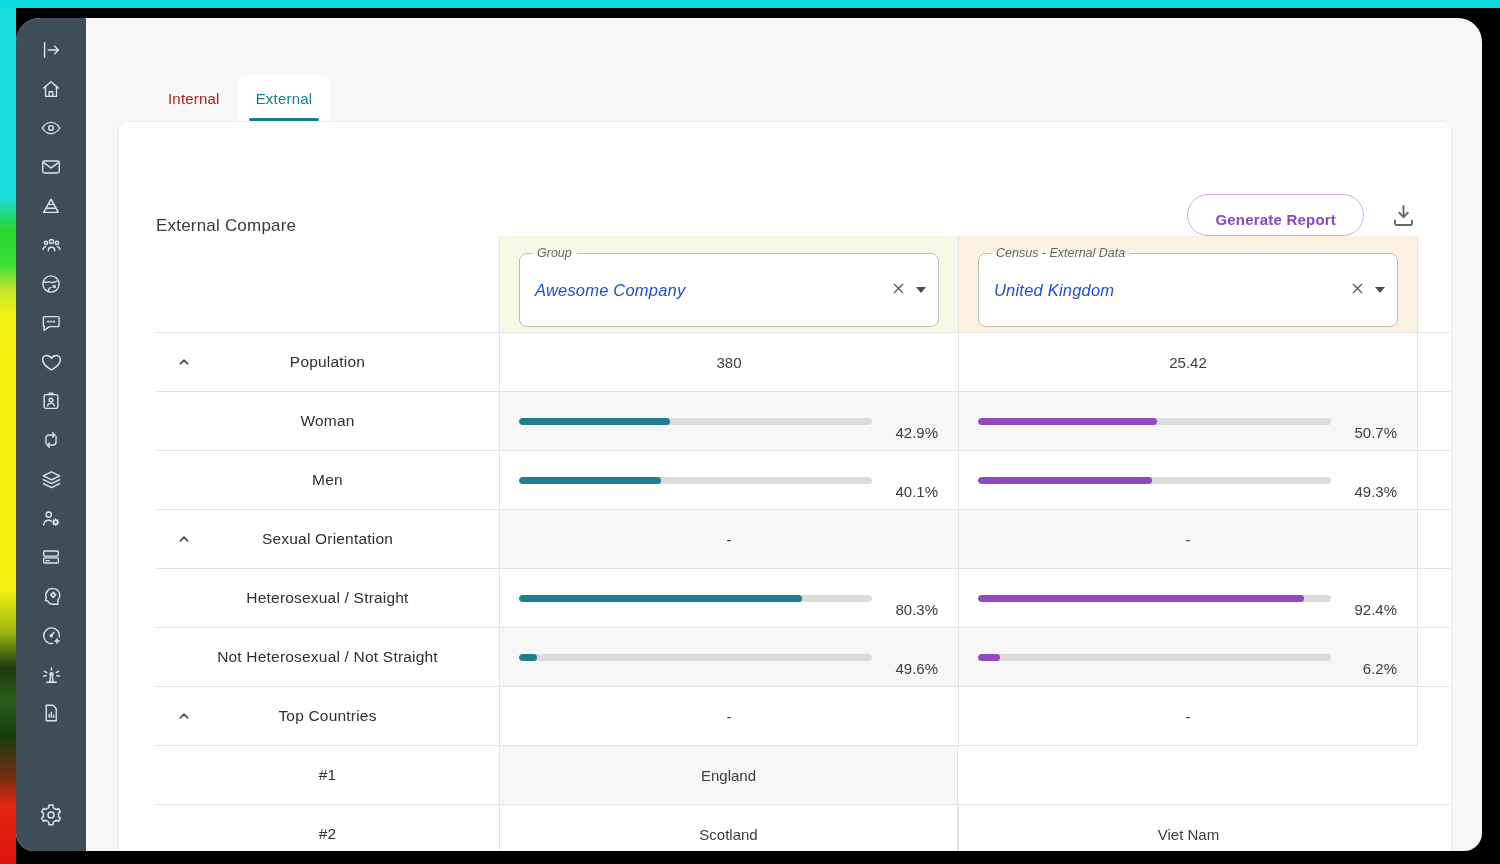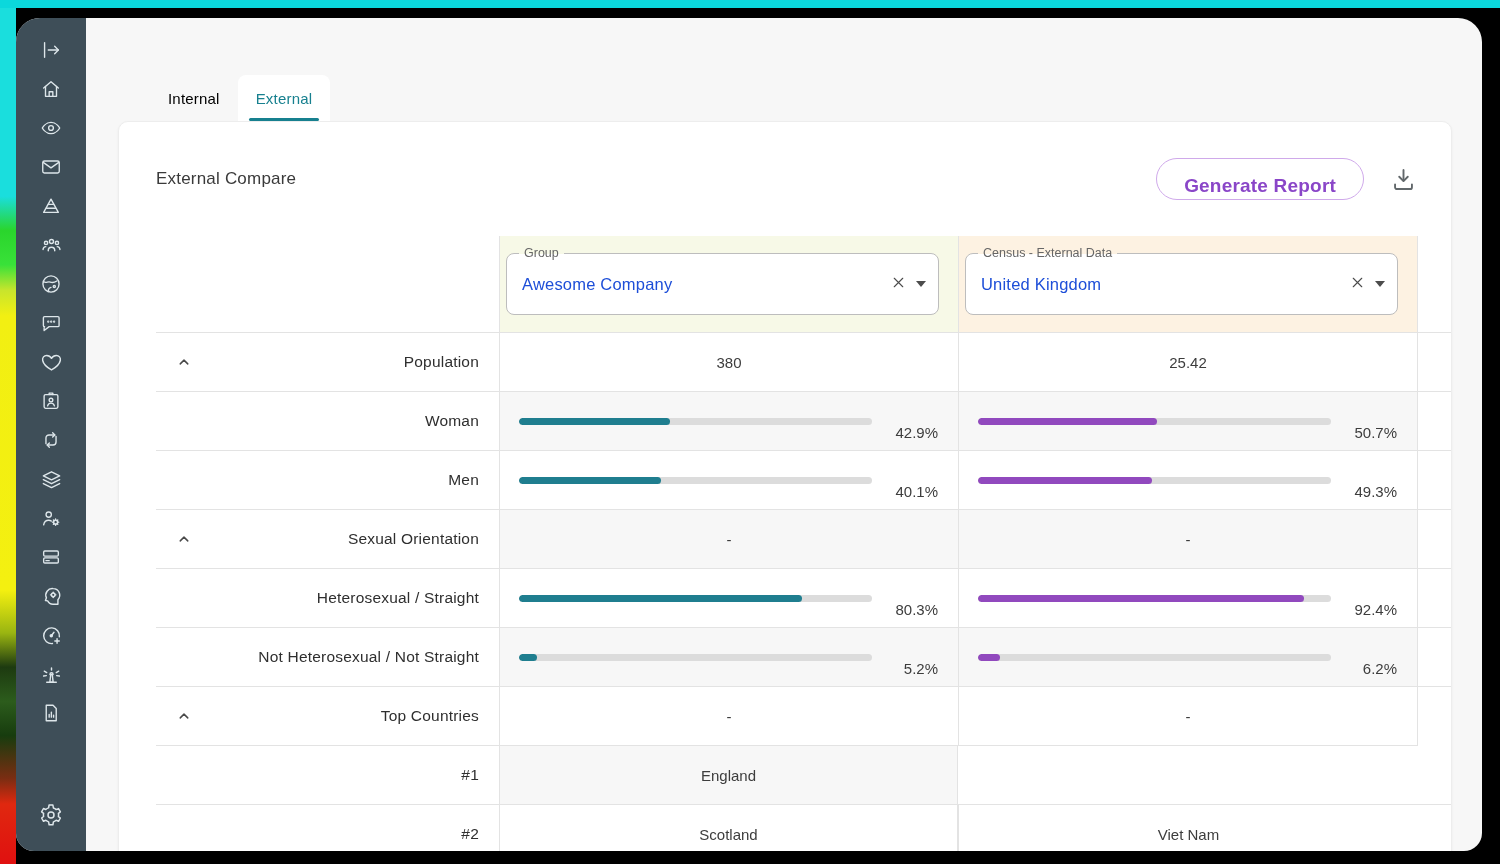--- a/index.html
+++ b/index.html
@@ -17,54 +17,54 @@
   
   .sidebar { width:70px; background:var(--sidebarBg,#3e4e58); flex:0 0 70px;
     display:flex; flex-direction:column; align-items:center; padding:20px 0 24px; gap:15px; }
   .sicon { width:24px; height:24px; display:flex; align-items:center; justify-content:center; cursor:pointer; flex:0 0 auto; }
   .sicon svg { stroke:#dde6ea; fill:none; stroke-width:1.5; stroke-linecap:round; stroke-linejoin:round; }
   .sicon.bottom { margin-top:auto; }
 
   
   .main { flex:1; position:relative; }
   .tabs { display:flex; margin:57px 0 0 64px; height:46px; }
-  .tab { height:46px; display:flex; align-items:center; padding:0 18px; font-size:15px; color:#000000; font-weight:500; cursor:pointer; position:relative; letter-spacing:.2px; }
+  .tab { height:46px; display:flex; align-items:center; padding:0 18px; font-size:15px; color:#b91c1c; font-weight:500; cursor:pointer; position:relative; letter-spacing:.2px; }
   .tab.active { background:#fff; border-radius:8px 8px 0 0; color:var(--tabActive,#17808f); font-weight:400; }
   .tab.active::after { content:""; position:absolute; left:11px; right:11px; bottom:0; height:3px; background:var(--tabActive,#17808f); border-radius:2px; }
 
   .card { margin:0 30px 0 32px; background:#fff; border:1px solid #ededed; border-radius:10px; height:780px;
     box-shadow:0 1px 3px rgba(0,0,0,.05); overflow:hidden; }
 
-  .card-head { height:114px; display:flex; align-items:center; padding:0 34px 0 37px;gap:14px; }
+  .card-head { height:114px; display:flex; align-items:flex-end; padding:0 34px 0 37px;gap:14px; }
   .card-title { font-size:17px; color:#3a3a3a; letter-spacing:.2px; }
   .head-actions { margin-left:auto; display:flex; align-items:center; gap:26px; }
   .gen-btn { height:42px; padding:16px 27px; border:1px solid #cfa9ea; border-radius:21px; background:#fff;
-    color:var(--buttonPurple,#8a46c8); font-size:19px; font-weight:700; letter-spacing:.2px; cursor:pointer; font-family:inherit; }
+    color:var(--buttonPurple,#8a46c8); font-size:15px; font-weight:700; letter-spacing:.2px; cursor:pointer; font-family:inherit; }
   .dl-icon { width:27px; height:27px; cursor:pointer; }
   .dl-icon svg { stroke:#62686b; fill:none; stroke-width:1.7; stroke-linecap:round; stroke-linejoin:round; }
 
   
   .grid-row { display:grid; grid-template-columns:343px 459px 460px 1fr; margin-left:37px; }
   .band { height:96px; }
   .band .hcell { position:relative; }
   .hcell.group-h { background:var(--groupBg,#f7f9e7); border-left:1px solid var(--border,#e3e3e3); }
   .hcell.census-h { background:var(--censusBg,#fdf2e2); border-left:1px solid var(--border,#e3e3e3); border-right:1px solid var(--border,#e3e3e3); }
 
-  .select { position:absolute; left:6px; right:19px; top:17px; height:62px; background:#fff;
-    border:1px solid #bdbdbd; border-radius:8px; display:flex; align-items:center; padding:0 12px 0 15px; cursor:pointer; }
+  .select { position:absolute; left:19px; right:19px; top:17px; height:74px; background:#fff;
+    border:1px solid #bdbdbd; border-radius:8px; display:flex; align-items:center; padding:0 12px 0 15px; cursor:pointer;font-style:italic; }
   .select-label { position:absolute; top:-9px; left:12px; font-size:12.5px; color:#666; padding:0 5px; line-height:16px; }
   .group-h .select-label { background:var(--groupBg,#f7f9e7); background:linear-gradient(180deg, var(--groupBg,#f7f9e7) 55%, #fff 55%); }
   .census-h .select-label { background:linear-gradient(180deg, var(--censusBg,#fdf2e2) 55%, #fff 55%); }
   .select-value { font-size:16.5px; color:#1d4ed8; letter-spacing:.2px; }
   .select-icons { margin-left:auto; display:flex; align-items:center; gap:9px; }
   .clear-x svg { stroke:#4c4c4c; stroke-width:1.6; stroke-linecap:round; fill:none; }
   .caret { width:0; height:0; border-left:5.5px solid transparent; border-right:5.5px solid transparent; border-top:6px solid #4c4c4c; }
 
   .trow { height:59px; }
-  .trow .cell { border-top:1px solid var(--border,#e3e3e3); display:flex; align-items:center; }
+  .trow .cell { border-top:1px solid var(--border,#e3e3e3); display:flex; align-items:center;justify-content:center; }
   .label-cell { justify-content:flex-end; padding:0 20px; position:relative; }
   .rlabel { font-size:15.5px; color:#2f2f2f; letter-spacing:.2px; }
   .chev { position:absolute; left:18px; cursor:pointer; width:20px; height:20px; display:flex; align-items:center; justify-content:center; }
   .chev svg { stroke:#4a4a4a; stroke-width:2; fill:none; stroke-linecap:round; stroke-linejoin:round; }
   .vcell { border-left:1px solid var(--border,#e3e3e3); justify-content:center; font-size:15px; color:#3d3d3d; }
   .vcell.census-cell { border-right:1px solid var(--border,#e3e3e3); }
   .trow:nth-child(even) .vcell { background:var(--stripe,#f7f7f7); }
 
   .barwrap { display:flex; align-items:center; width:100%; padding:0 20px 0 19px; gap:14px; }
   .track { flex:1; height:7px; border-radius:4px; background:var(--trackGray,#dcdcdc); overflow:hidden; }
@@ -378,21 +378,21 @@
 
       <div class="grid-row trow">
         <div class="cell label-cell">
             <span class="rlabel">Not Heterosexual / Not Straight</span>
           </div>
         <div class="cell vcell group-cell">
           <div class="barwrap">
             <div class="track">
                 <div class="fill teal" style="width: 5.2%;"></div>
               </div>
-            <span class="pct">5.2%</span>
+            <span class="pct">49.6%</span>
           </div>
         </div>
         <div class="cell vcell census-cell">
           <div class="barwrap">
             <div class="track">
                 <div class="fill purple" style="width: 6.2%;"></div>
               </div>
             <span class="pct">6.2%</span>
           </div>
         </div>

